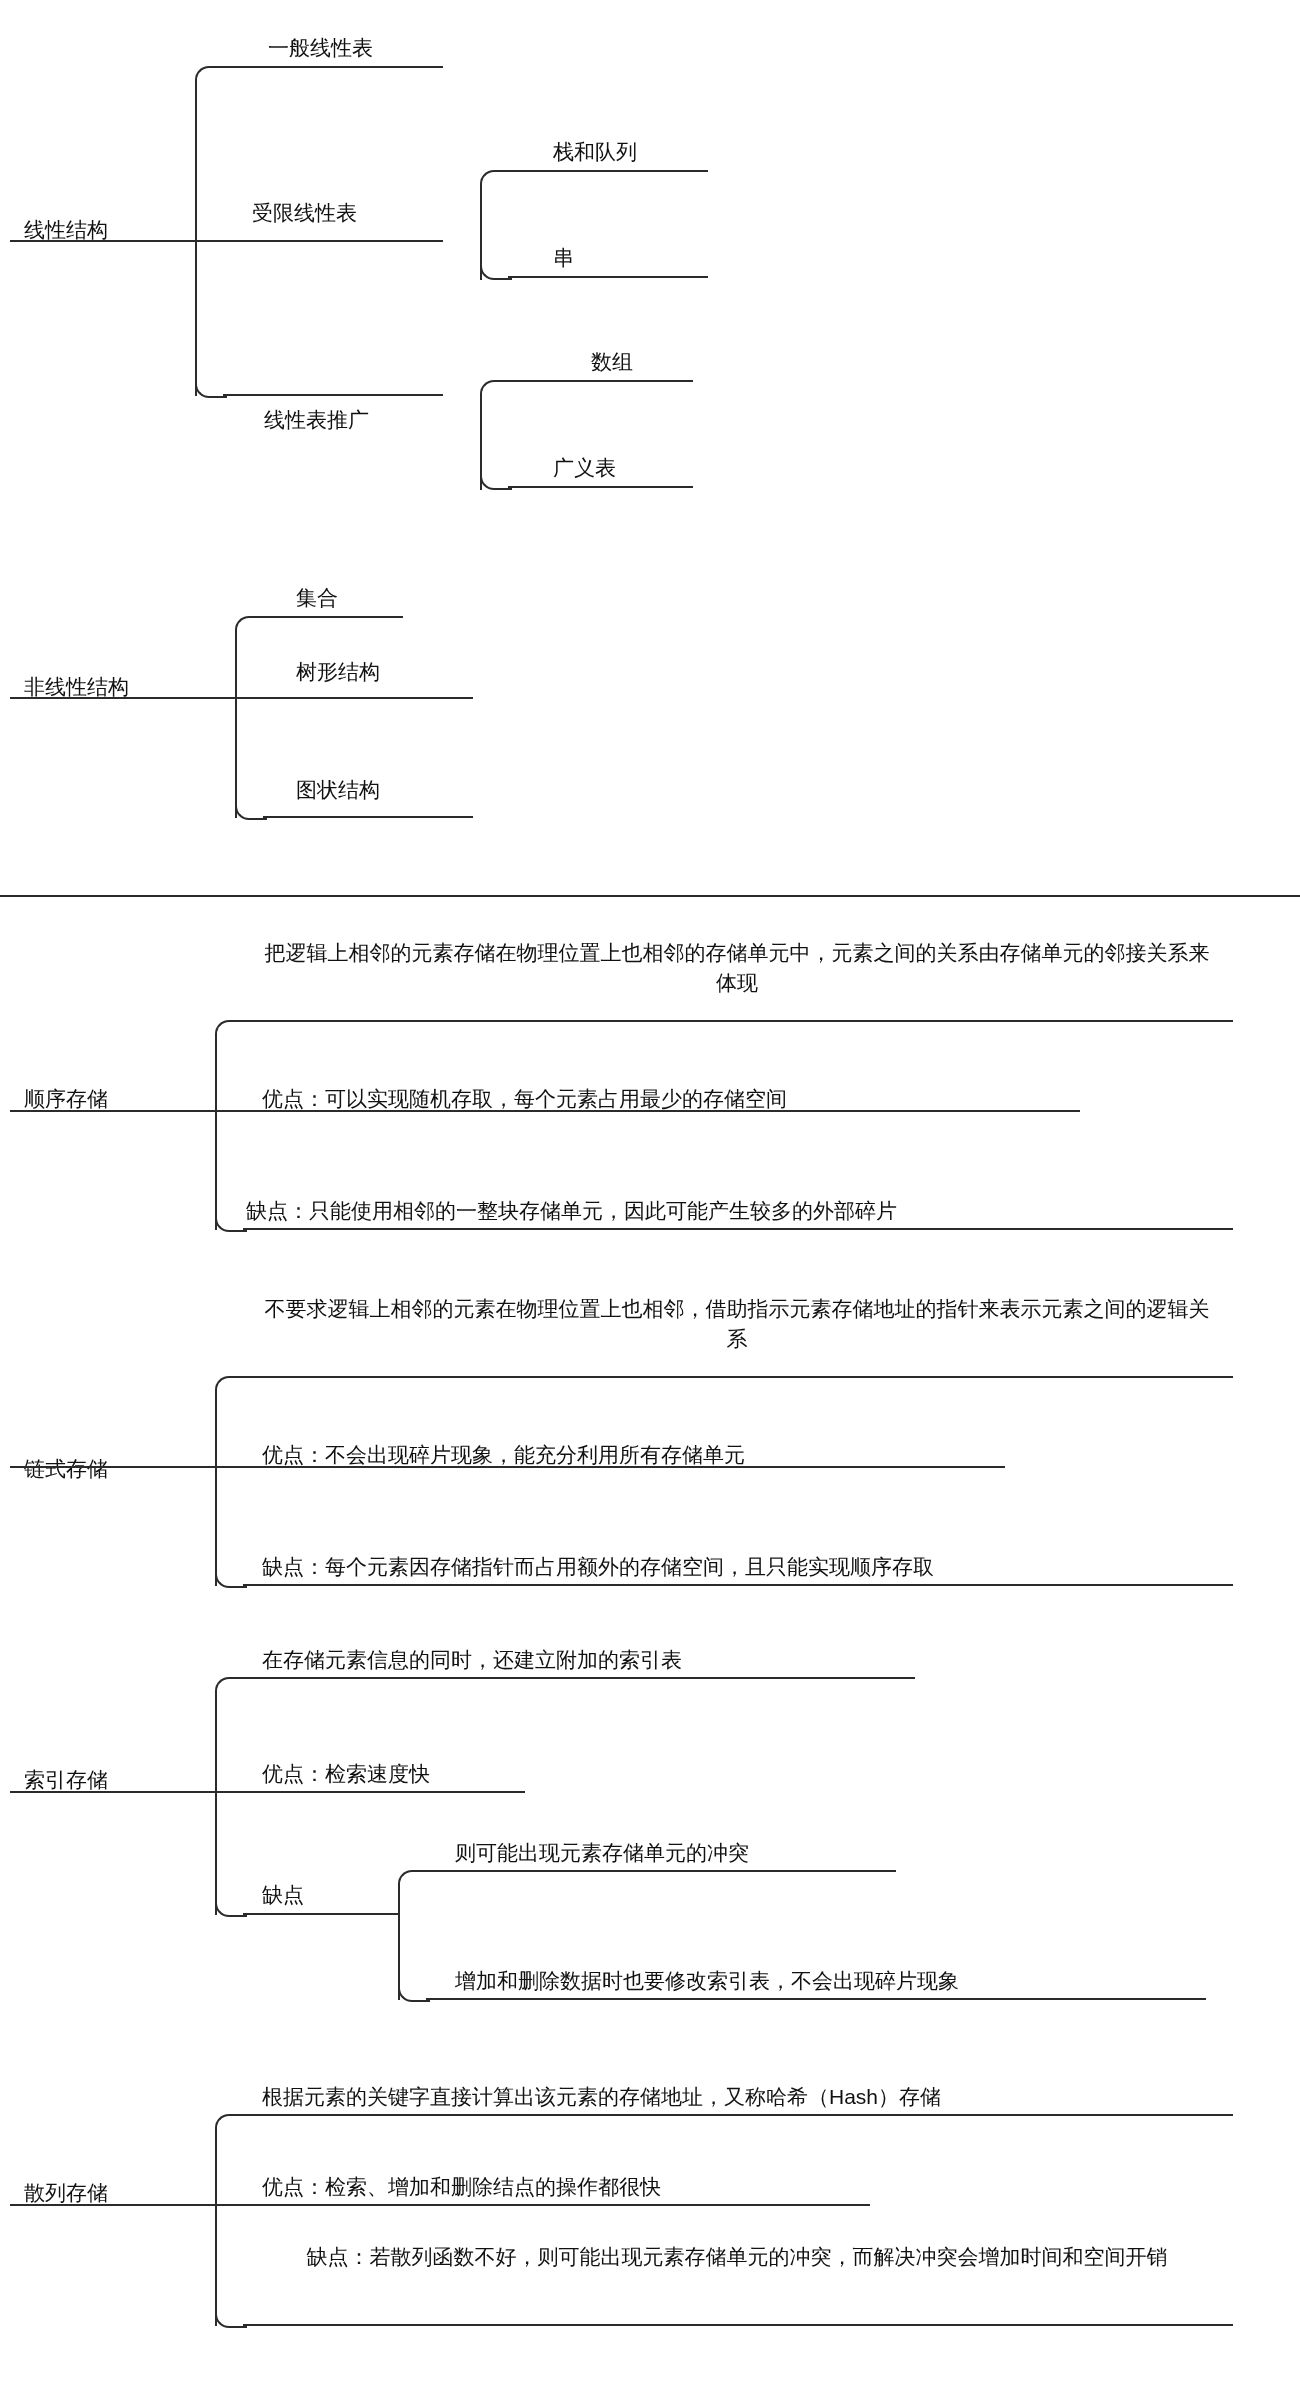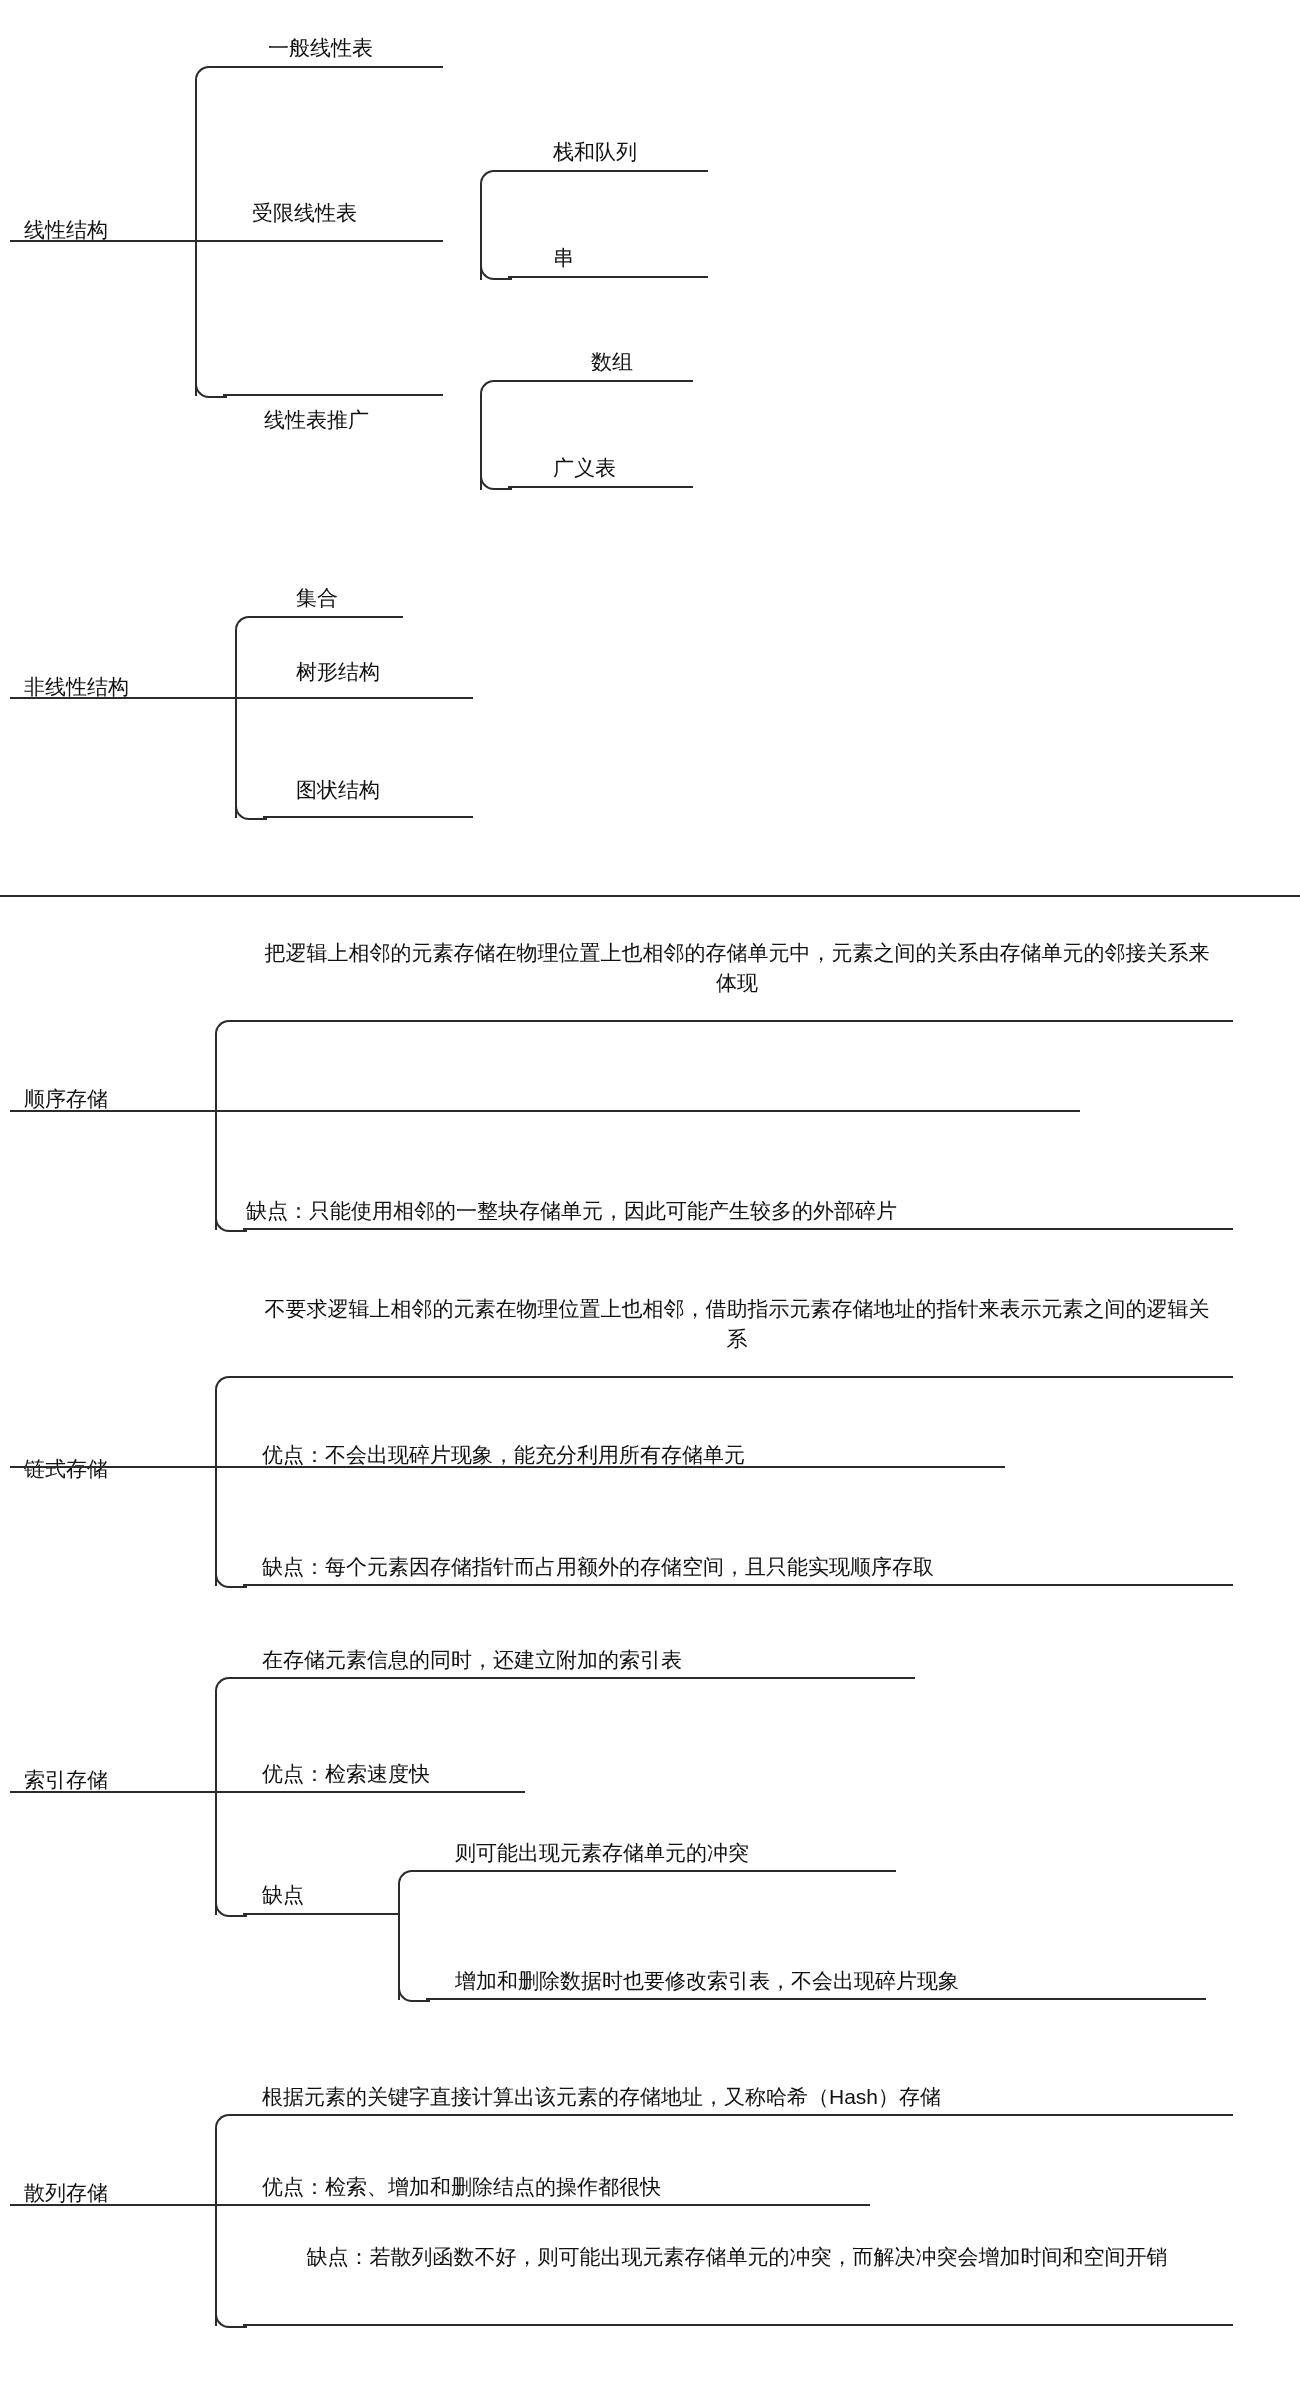--- a/index.html
+++ b/index.html
@@ -125,20 +125,21 @@
 
   <div class="node" style="left:24px; top:1084px;">顺序存储</div>
   <div class="hline" style="left:10px; top:1110px; width:205px;"></div>
   <div class="vline" style="left:215px; top:1040px; height:190px;"></div>
 
   <div class="elbow top" style="left:215px; top:1020px; width:30px; height:22px;"></div>
   <div class="hline" style="left:243px; top:1020px; width:990px;"></div>
   <div class="node wrap" style="left:262px; top:938px; width:950px;">把逻辑上相邻的元素存储在物理位置上也相邻的存储单元中，元素之间的关系由存储单元的邻接关系来体现</div>
 
   <div class="hline" style="left:215px; top:1110px; width:865px;"></div>
+  <div class="node" style="left:262px; top:1084px;">优点：可以实现随机存取，每个元素占用最少的存储空间</div>
 
   <div class="elbow bottom" style="left:215px; top:1208px; width:30px; height:22px;"></div>
   <div class="hline" style="left:243px; top:1228px; width:990px;"></div>
   <div class="node" style="left:246px; top:1196px;">缺点：只能使用相邻的一整块存储单元，因此可能产生较多的外部碎片</div>
 
   <div class="node" style="left:24px; top:1440px;margin-top:14px;">链式存储</div>
   <div class="hline" style="left:10px; top:1466px; width:205px;"></div>
   <div class="vline" style="left:215px; top:1396px; height:190px;"></div>
 
   <div class="elbow top" style="left:215px; top:1376px; width:30px; height:22px;"></div>

